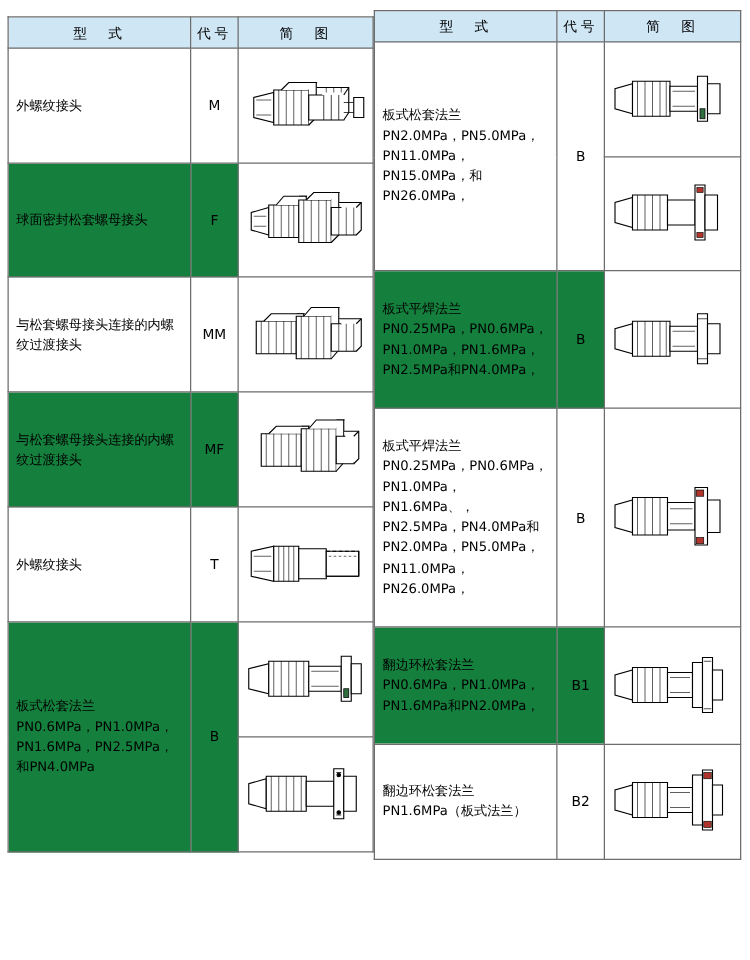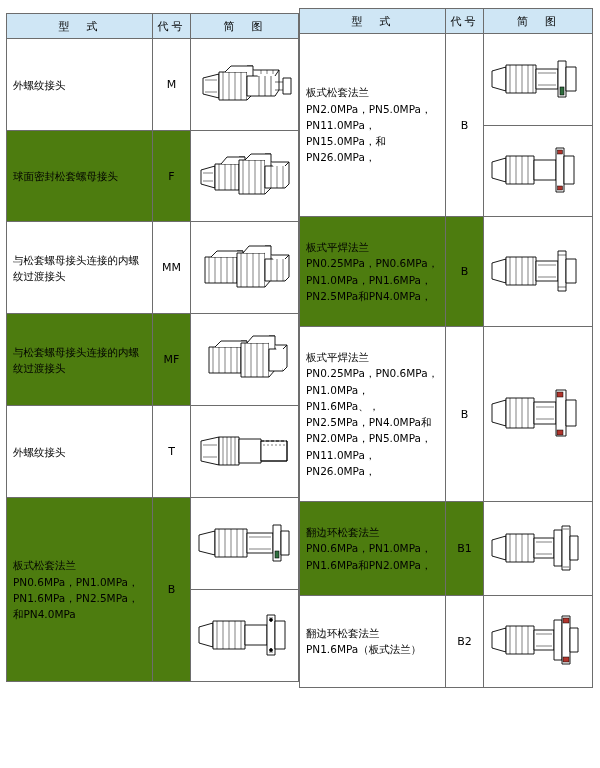--- a/index.html
+++ b/index.html
@@ -67,21 +67,21 @@
     text-align: left;
   }
   td.code {
     text-align: center;
     font-size: 11px;
   }
   td.fig {
     text-align: center;
     background: #fff;
   }
-  .yellow { background: #4d7c0f; }
+  .yellow { background: #15803d; }
   .white { background: #ffffff; }
 
   .figwrap {
     display: flex;
     align-items: center;
     justify-content: center;
     width: 100%;
   }
   svg { display: block; }
 </style>

